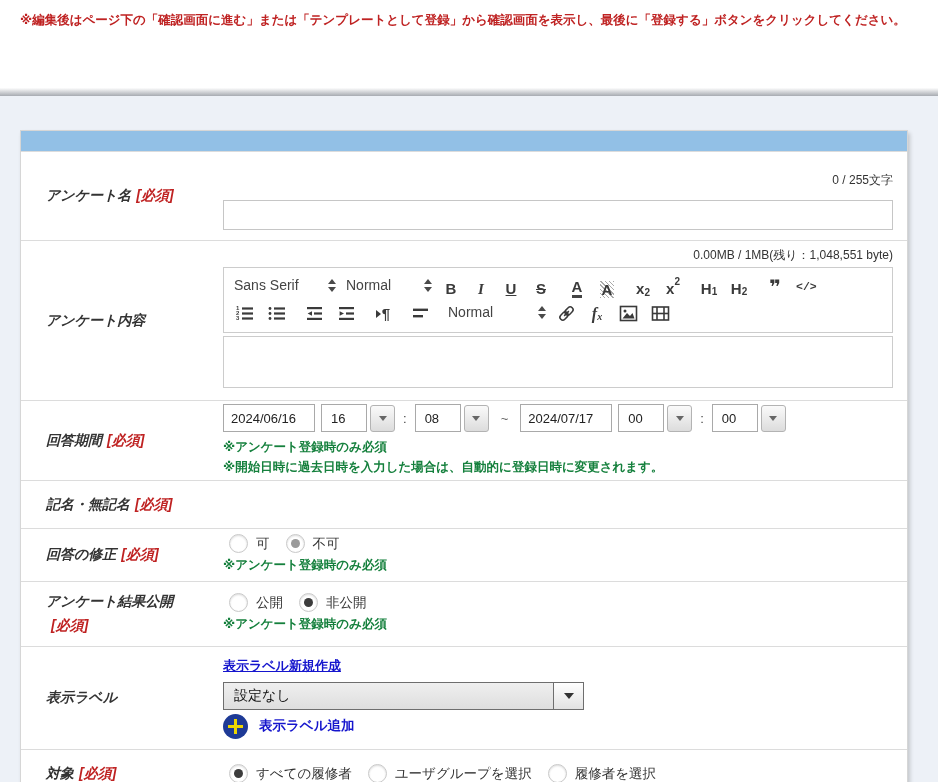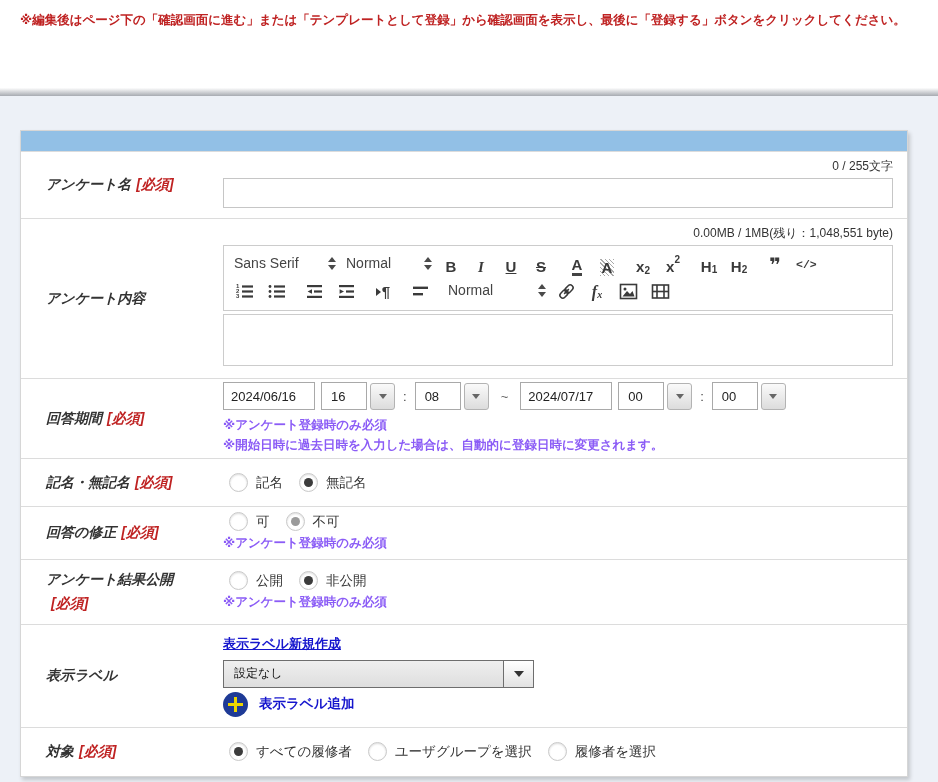--- a/index.html
+++ b/index.html
@@ -31,21 +31,21 @@
   
   .row-name { min-height:64px; }
   .row-content { min-height:158px; }
   .row-period { min-height:80px; }
   .row-anonymity { min-height:48px; }
   .row-edit { min-height:53px; }
   .row-publish { min-height:64px; }
   .row-label { min-height:97px; }
   .row-target { min-height:49px; }
 
-  .row-name .cell-content { padding-top:6px; padding-bottom:10px; }
+  .row-name .cell-content { padding-top:20px; padding-bottom:10px;gap:8px; }
   .text-input { width:100%; height:30px; border:1px solid #c6c6c6; font-size:13px;
                 padding:0 8px; color:#222; background:#fff; margin-top:3px; }
 
   
   .row-content .cell-content { padding-top:6px; padding-bottom:12px; }
   .editor-toolbar { border:1px solid #ccc; padding:5px 10px; margin-top:3px; }
   .tb-row { display:flex; height:27px; color:#3a3a3a; }
   .grp { display:inline-flex; align-items:center; gap:12px; margin-right:18px; }
   .ql-select { display:inline-flex; align-items:center; height:24px; color:#444;
                font-size:14px; cursor:pointer; }
@@ -81,42 +81,42 @@
   .period-line { display:flex; align-items:center; gap:6px; }
   .date-input { width:92px; height:28px; border:1px solid #a9a9a9; font-size:13px; padding:0 7px; color:#222; }
   .combo { display:inline-flex; align-items:center; gap:3px; }
   .combo-input { width:46px; height:28px; border:1px solid #a9a9a9; font-size:13px; padding:0 0 0 9px; color:#222; }
   .combo-btn { width:25px; height:27px; border:1px solid #b3b3b3; border-radius:3px;
      background:linear-gradient(#fafafa,#dcdcdc); display:inline-flex; align-items:center;
      justify-content:center; cursor:pointer; }
   .combo-btn .t-dn { border-left-width:4px; border-right-width:4px; border-top-color:#666; }
   .sep-colon { color:#444; font-size:13px; margin:0 2px; }
   .sep-tilde { color:#666; font-size:13px; margin:0 6px; }
-  .note { color:#8b5cf6; font-size:12.5px; font-weight:bold; line-height:1.55; }
+  .note { color:#15803d; font-size:12.5px; font-weight:bold; line-height:1.55; }
   .row-period .note-block { margin-top:6px; }
 
   
   .radio-line { display:flex; align-items:center; gap:16px; padding-left:6px; }
   .radio-item { display:inline-flex; align-items:center; cursor:pointer; }
   .radio { width:19px; height:19px; border-radius:50%; background:#fff; border:1px solid #c9c9c9;
      box-shadow:inset 0 1px 2px rgba(0,0,0,0.14); display:inline-flex; align-items:center;
      justify-content:center; margin-right:8px; }
   .radio-dot { width:9px; height:9px; border-radius:50%; background:transparent; }
   .radio.checked .radio-dot { background:#3c3c3c; }
   .radio.checked.muted .radio-dot { background:#9a9a9a; }
   .radio-label { font-size:13.5px; color:#333; }
   .note-under { padding-left:0; margin-top:3px; }
 
   
   .row-label .cell-content { padding-top:10px; padding-bottom:10px; }
   .link-create { color:#1515cd; font-size:13px; font-weight:bold; text-decoration:underline;
      cursor:pointer; align-self:flex-start; margin-bottom:7px; }
-  .select-box { width:311px; height:28px; border:1px solid #6e6e6e;
+  .select-box { width:361px; height:28px; border:1px solid #6e6e6e;
      background:linear-gradient(#efefef,#dedede); display:flex; align-items:center;
-     font-size:12px; color:#111; cursor:pointer; }
+     font-size:14px; color:#111; cursor:pointer; }
   .select-box .sel-val { padding-left:10px; flex:1; }
   .select-arrow-btn { width:30px; height:100%; border-left:1px solid #6e6e6e;
      background:linear-gradient(#ffffff,#e2e2e2); display:flex; align-items:center; justify-content:center; }
   .select-arrow-btn .t-dn { border-left-width:5px; border-right-width:5px; border-top:6px solid #333; }
   .add-row { display:flex; align-items:center; gap:11px; margin-top:4px; cursor:pointer; align-self:flex-start; }
   .plus-circle { width:25px; height:25px; border-radius:50%; background:#1e3a96; position:relative; }
   .plus-circle::before, .plus-circle::after { content:""; position:absolute; background:#ecd500; }
   .plus-circle::before { left:5px; top:11px; width:15px; height:3px; }
   .plus-circle::after { left:11px; top:5px; width:3px; height:15px; }
   .link-add { color:#1515cd; font-size:13.5px; font-weight:bold; }
@@ -362,36 +362,20 @@
           <div class="note">※開始日時に過去日時を入力した場合は、自動的に登録日時に変更されます。</div>
         </div>
       </div>
     </div>
 
     <div class="form-row row-anonymity">
       <div class="cell-label">
         <span>記名・無記名</span>
         <span class="required">[必須]</span>
       </div>
-      <div class="cell-content">
-        <div class="radio-line">
-            <span class="radio-item">
-              <span class="radio">
-                <span class="radio-dot"></span>
-              </span>
-              <span class="radio-label">記名</span>
-            </span>
-            <span class="radio-item">
-              <span class="radio checked">
-                <span class="radio-dot"></span>
-              </span>
-              <span class="radio-label">無記名</span>
-            </span>
-          </div>
-      </div>
     </div>
 
     <div class="form-row row-edit">
       <div class="cell-label">
         <span>回答の修正</span>
         <span class="required">[必須]</span>
       </div>
       <div class="cell-content">
         <div class="radio-line">
             <span class="radio-item">

